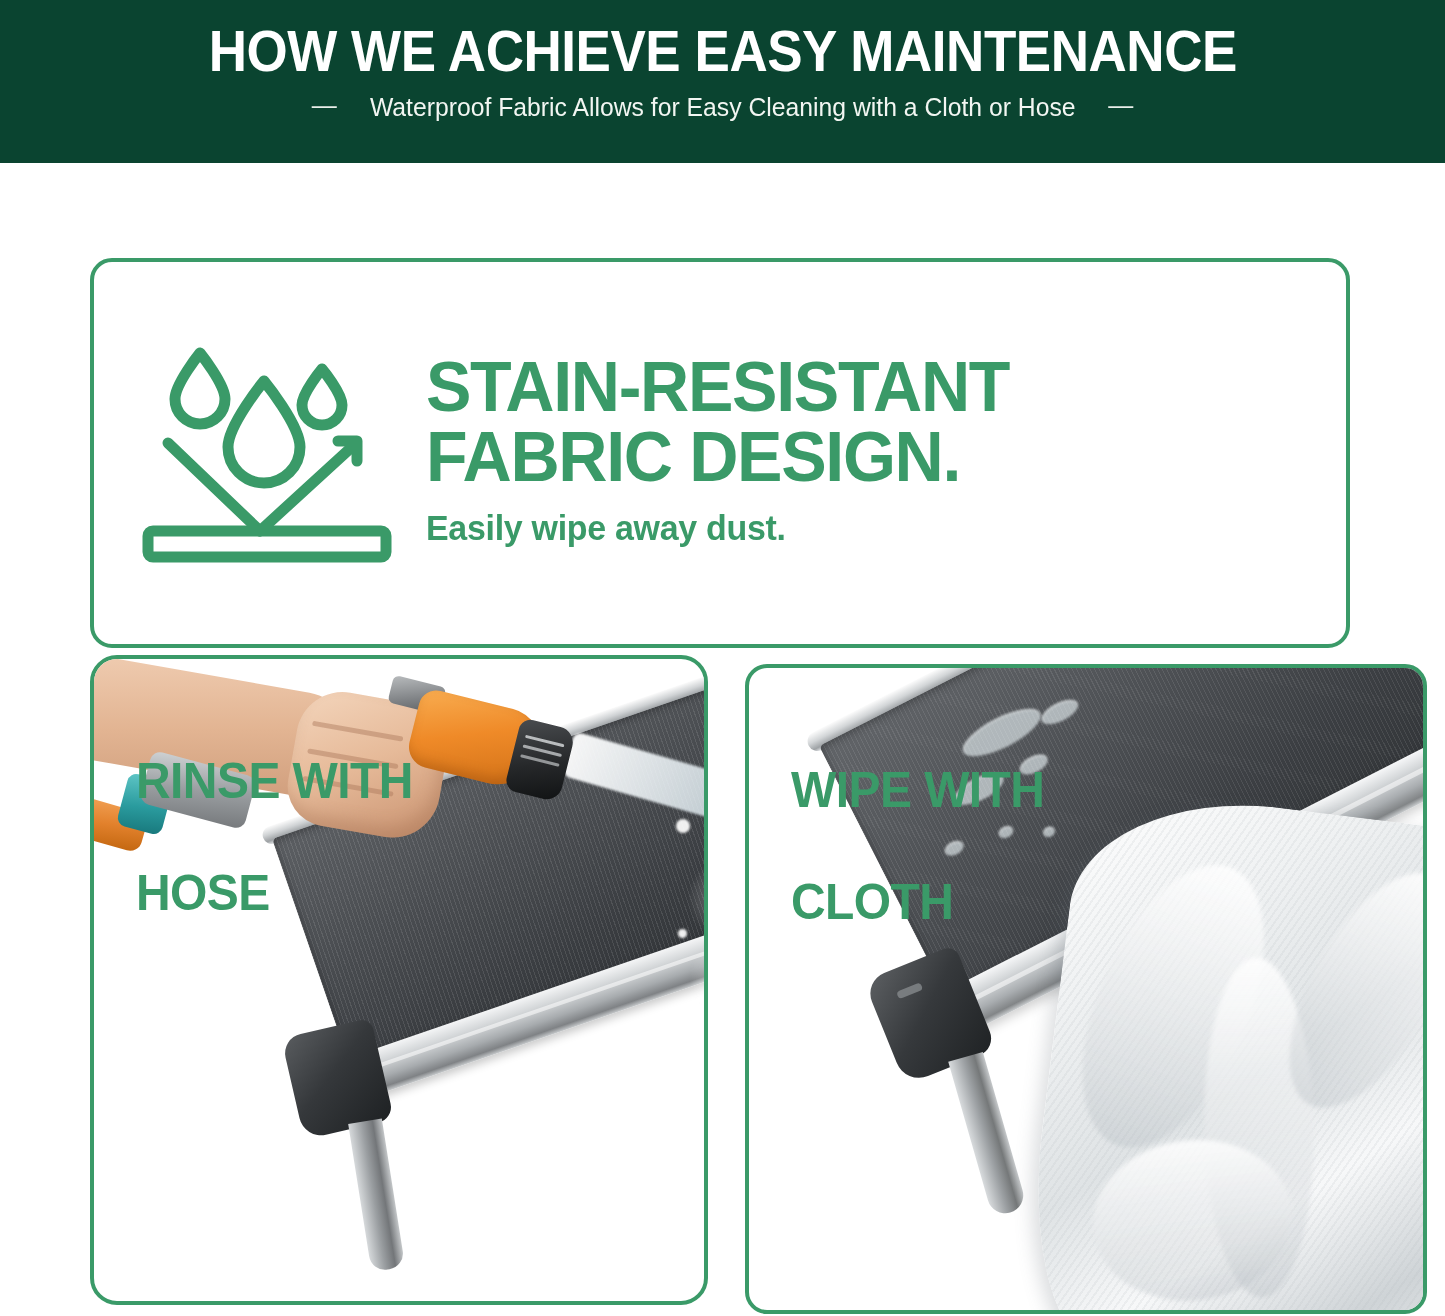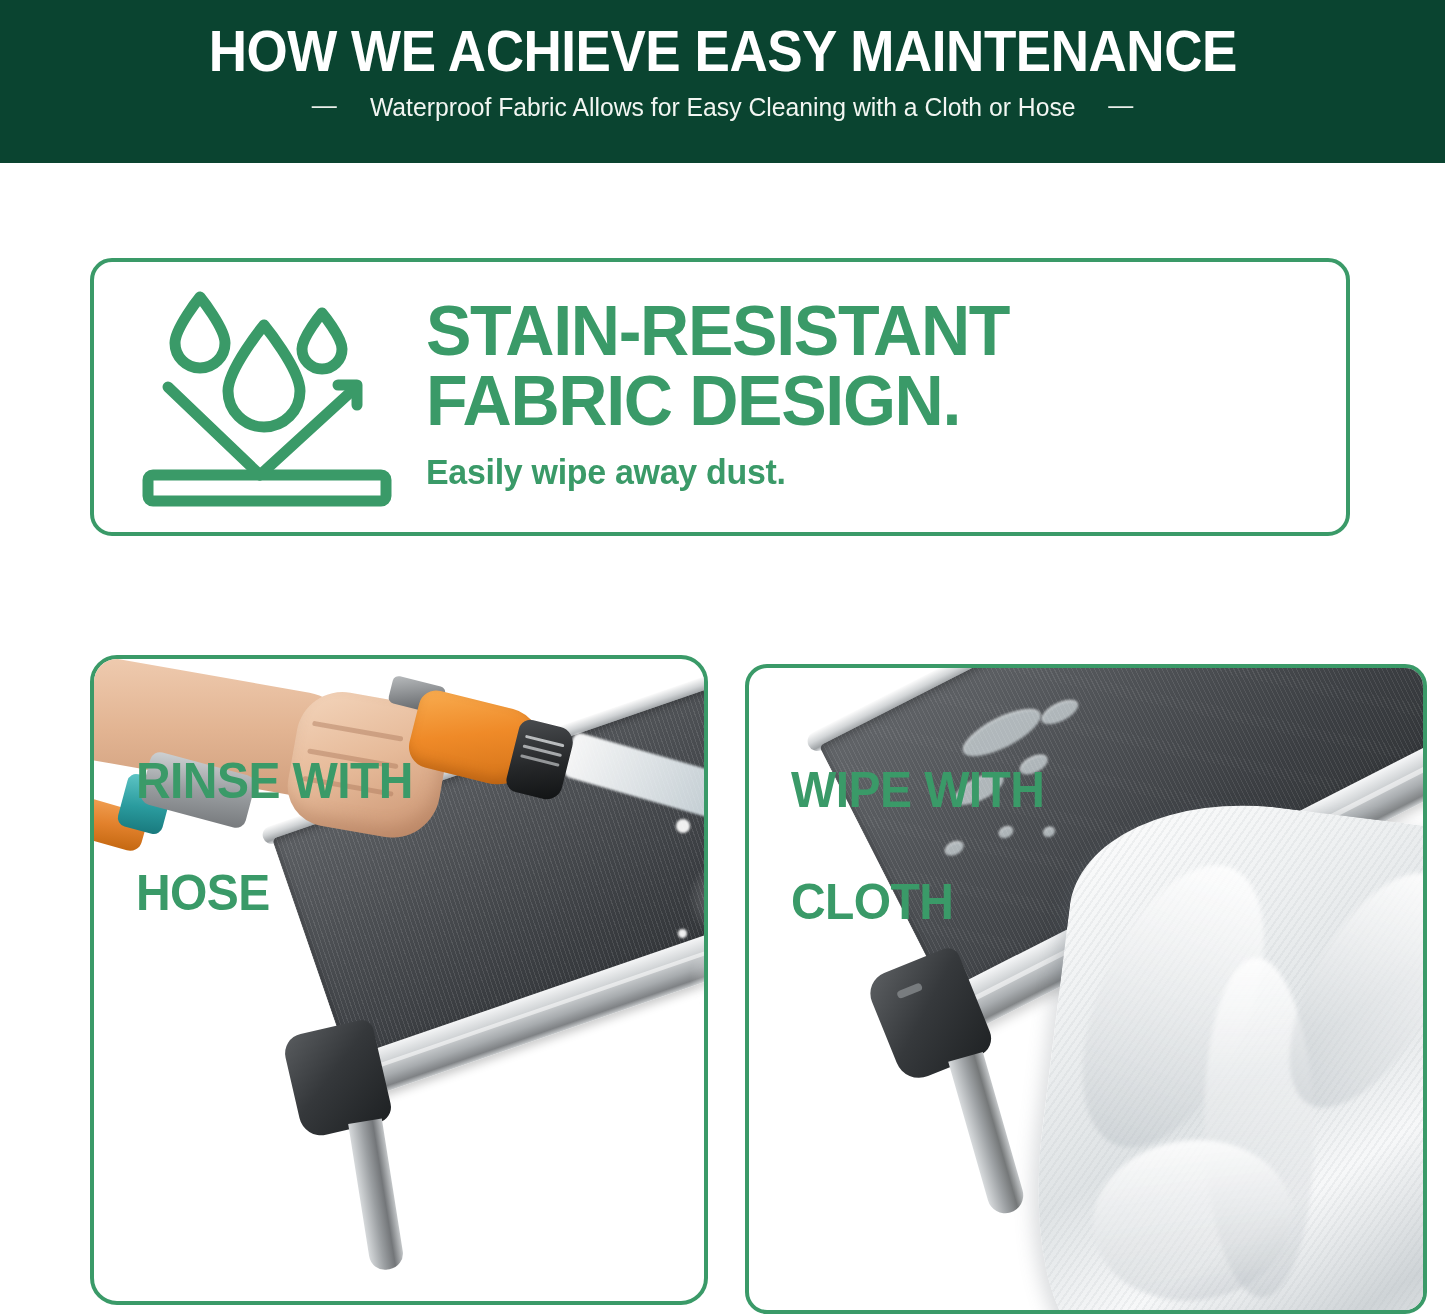--- a/index.html
+++ b/index.html
@@ -43,21 +43,21 @@
   }
   
   .card{
     position:absolute;
     border:4px solid #3a9a68;
     border-radius:22px;
     background:#ffffff;
     box-sizing:border-box;
     overflow:hidden;
   }
-  #card-feature{left:90px;top:258px;width:1260px;height:278px;}
+  #card-feature{left:90px;top:258px;width:1260px;height:390px;}
   #card-rinse{left:90px;top:655px;width:618px;height:650px;border-radius:27px;}
   #card-wipe{left:745px;top:664px;width:682px;height:650px;}
 
   
   .feature-inner{
     display:flex;align-items:center;height:100%;
     padding-left:48px;box-sizing:border-box;gap:34px;
   }
   .feature-icon{flex:0 0 auto;width:250px;height:232px;}
   .feature-text{flex:1 1 auto;padding-bottom:6px;}

